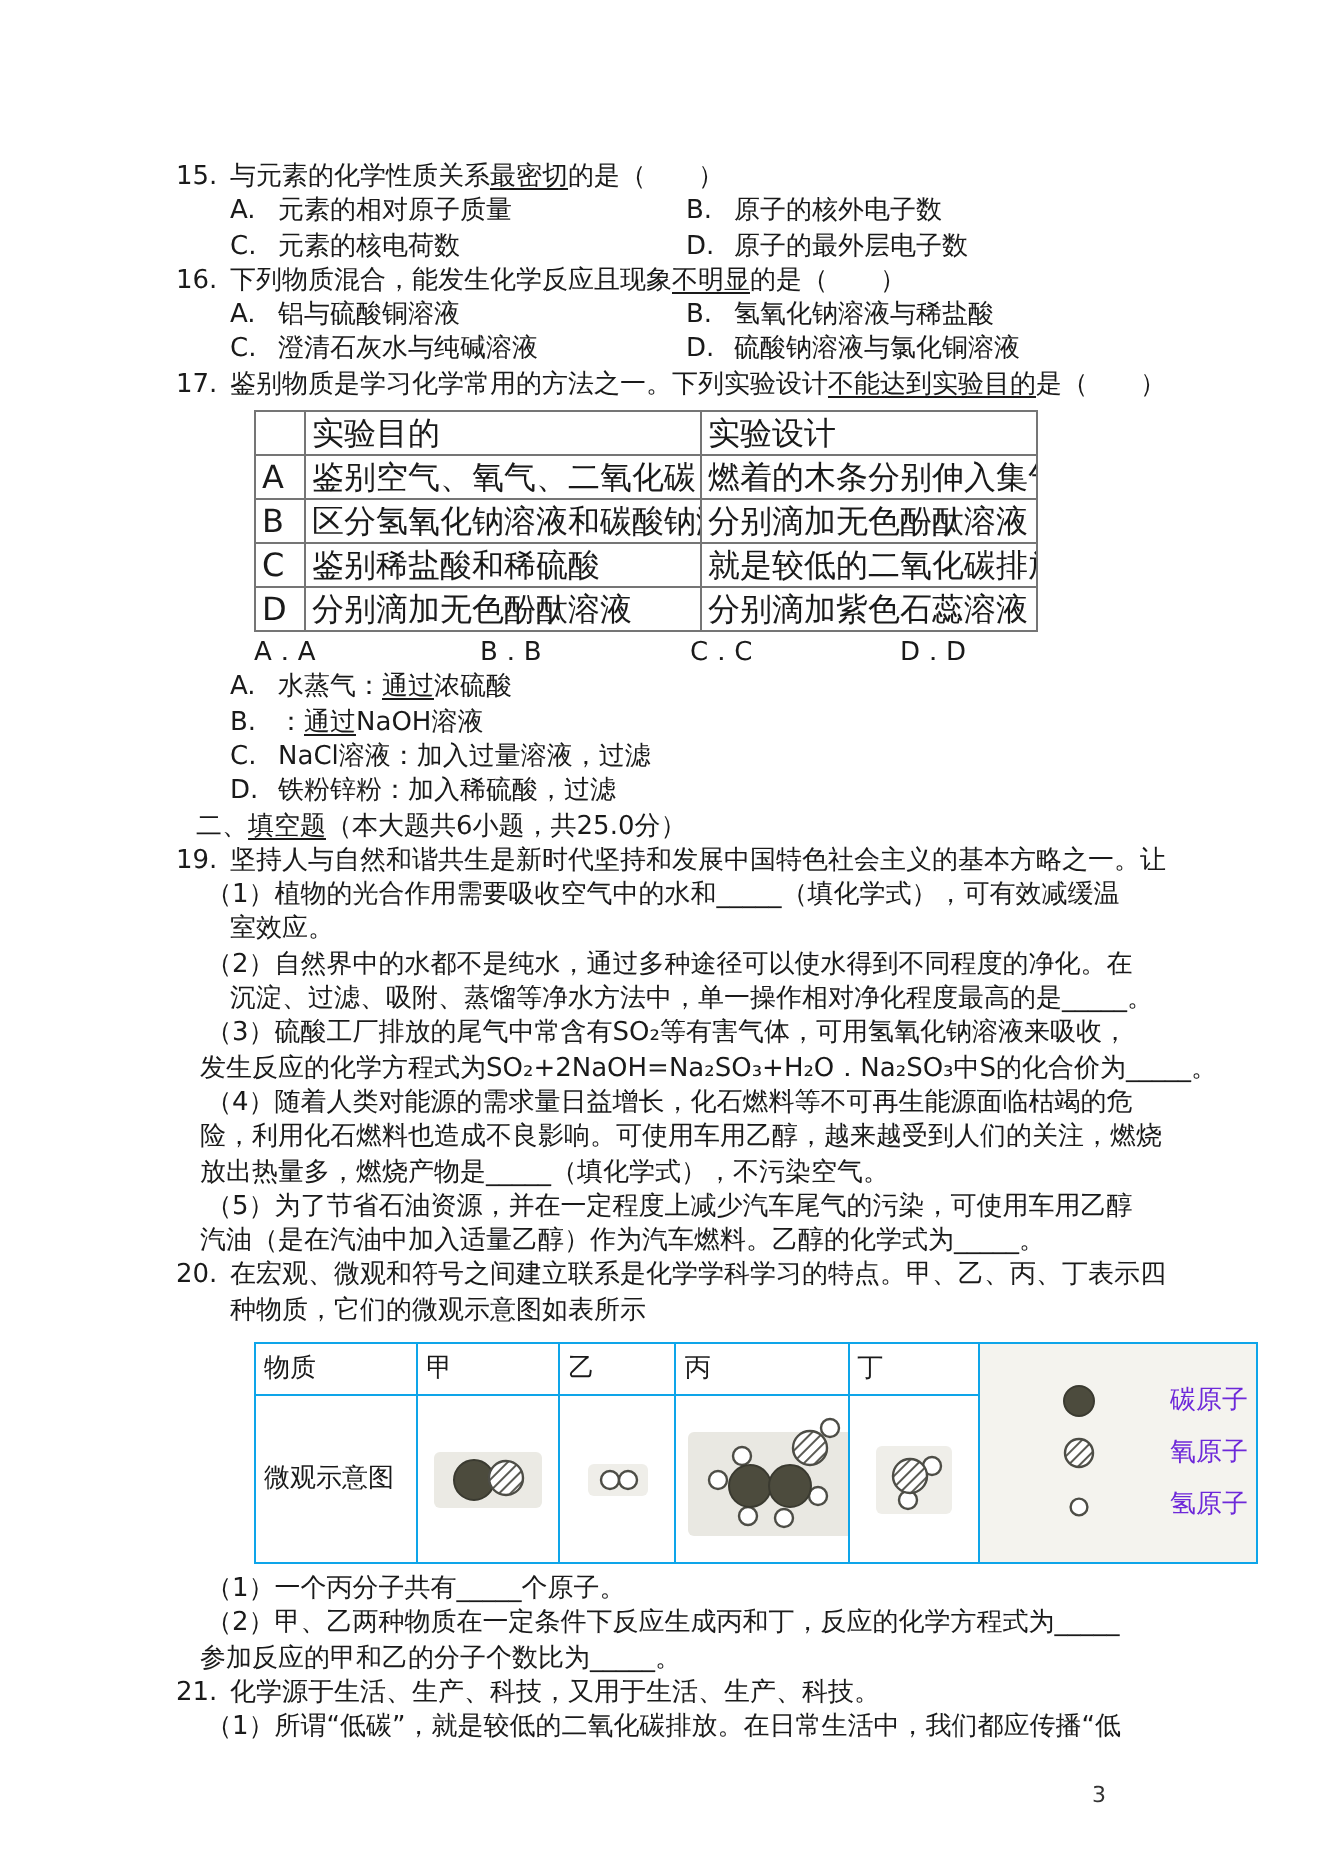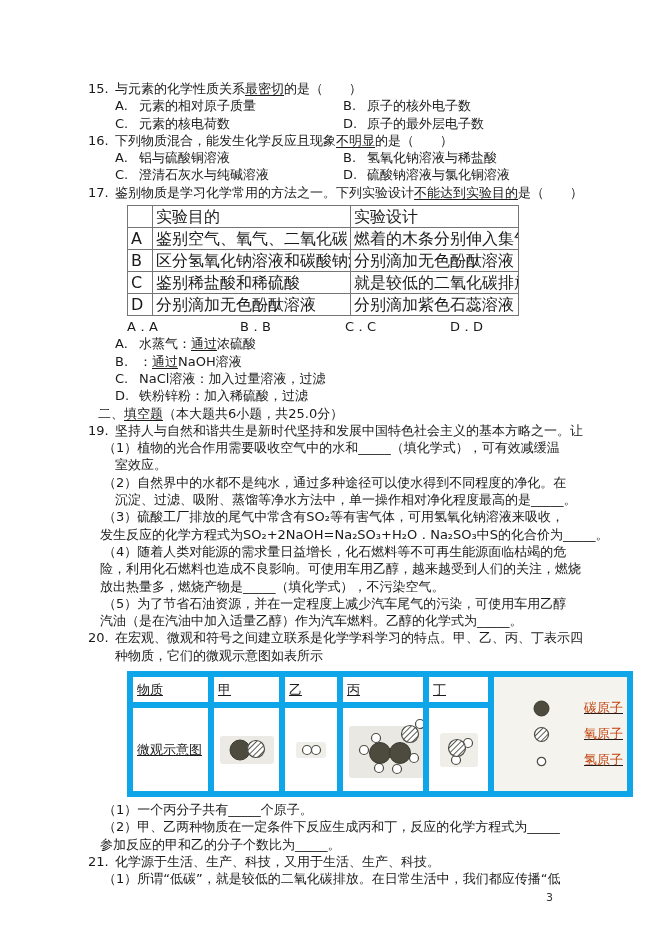--- a/index.html
+++ b/index.html
@@ -20,28 +20,28 @@
   .olabel{display:inline-block;width:24px;}
   .u{text-decoration:underline;text-underline-offset:2px;}
   .sec{font-weight:normal;margin-left:10px;}
   
   table{border-collapse:collapse;table-layout:fixed;}
   .t17{width:391px;margin:4px 0 2px 39px;}
   .t17 td{border:1px solid #757575;height:21px;padding:0 3px;font-size:16px;line-height:15px;
           overflow:hidden;white-space:nowrap;vertical-align:middle;}
   
   .t20{width:502px;margin:7px 0 4px 39px;}
-  .t20 td{border:6px solid #0ea5e9;padding:0 4px;font-size:13px;overflow:hidden;
-          white-space:nowrap;vertical-align:middle;text-decoration:underline;}
+  .t20 td{border:1px solid #0ea5e9;padding:0 4px;font-size:13px;overflow:hidden;
+          white-space:nowrap;vertical-align:middle;}
   .t20 .hrow td{height:25px;}
   .t20 .brow td{height:83px;text-align:center;}
   .t20 td.lbl{text-align:left;}
   .legendcell{background:#f4f3ee;}
   .lg-item{display:flex;align-items:center;gap:5px;height:26px;padding-left:6px;text-align:left;}
-  .lg-item span{font-size:13px;color:#c2410c;}
+  .lg-item span{font-size:13px;color:#6d28d9;}
   .pagenum{position:absolute;left:546px;top:891px;font-size:11px;color:#333;}
   svg{display:block;margin:0 auto;}
 </style>
 </head>
 <body>
 
 <div class="page">
   <div class="content">
 
     <div class="line qfirst">

